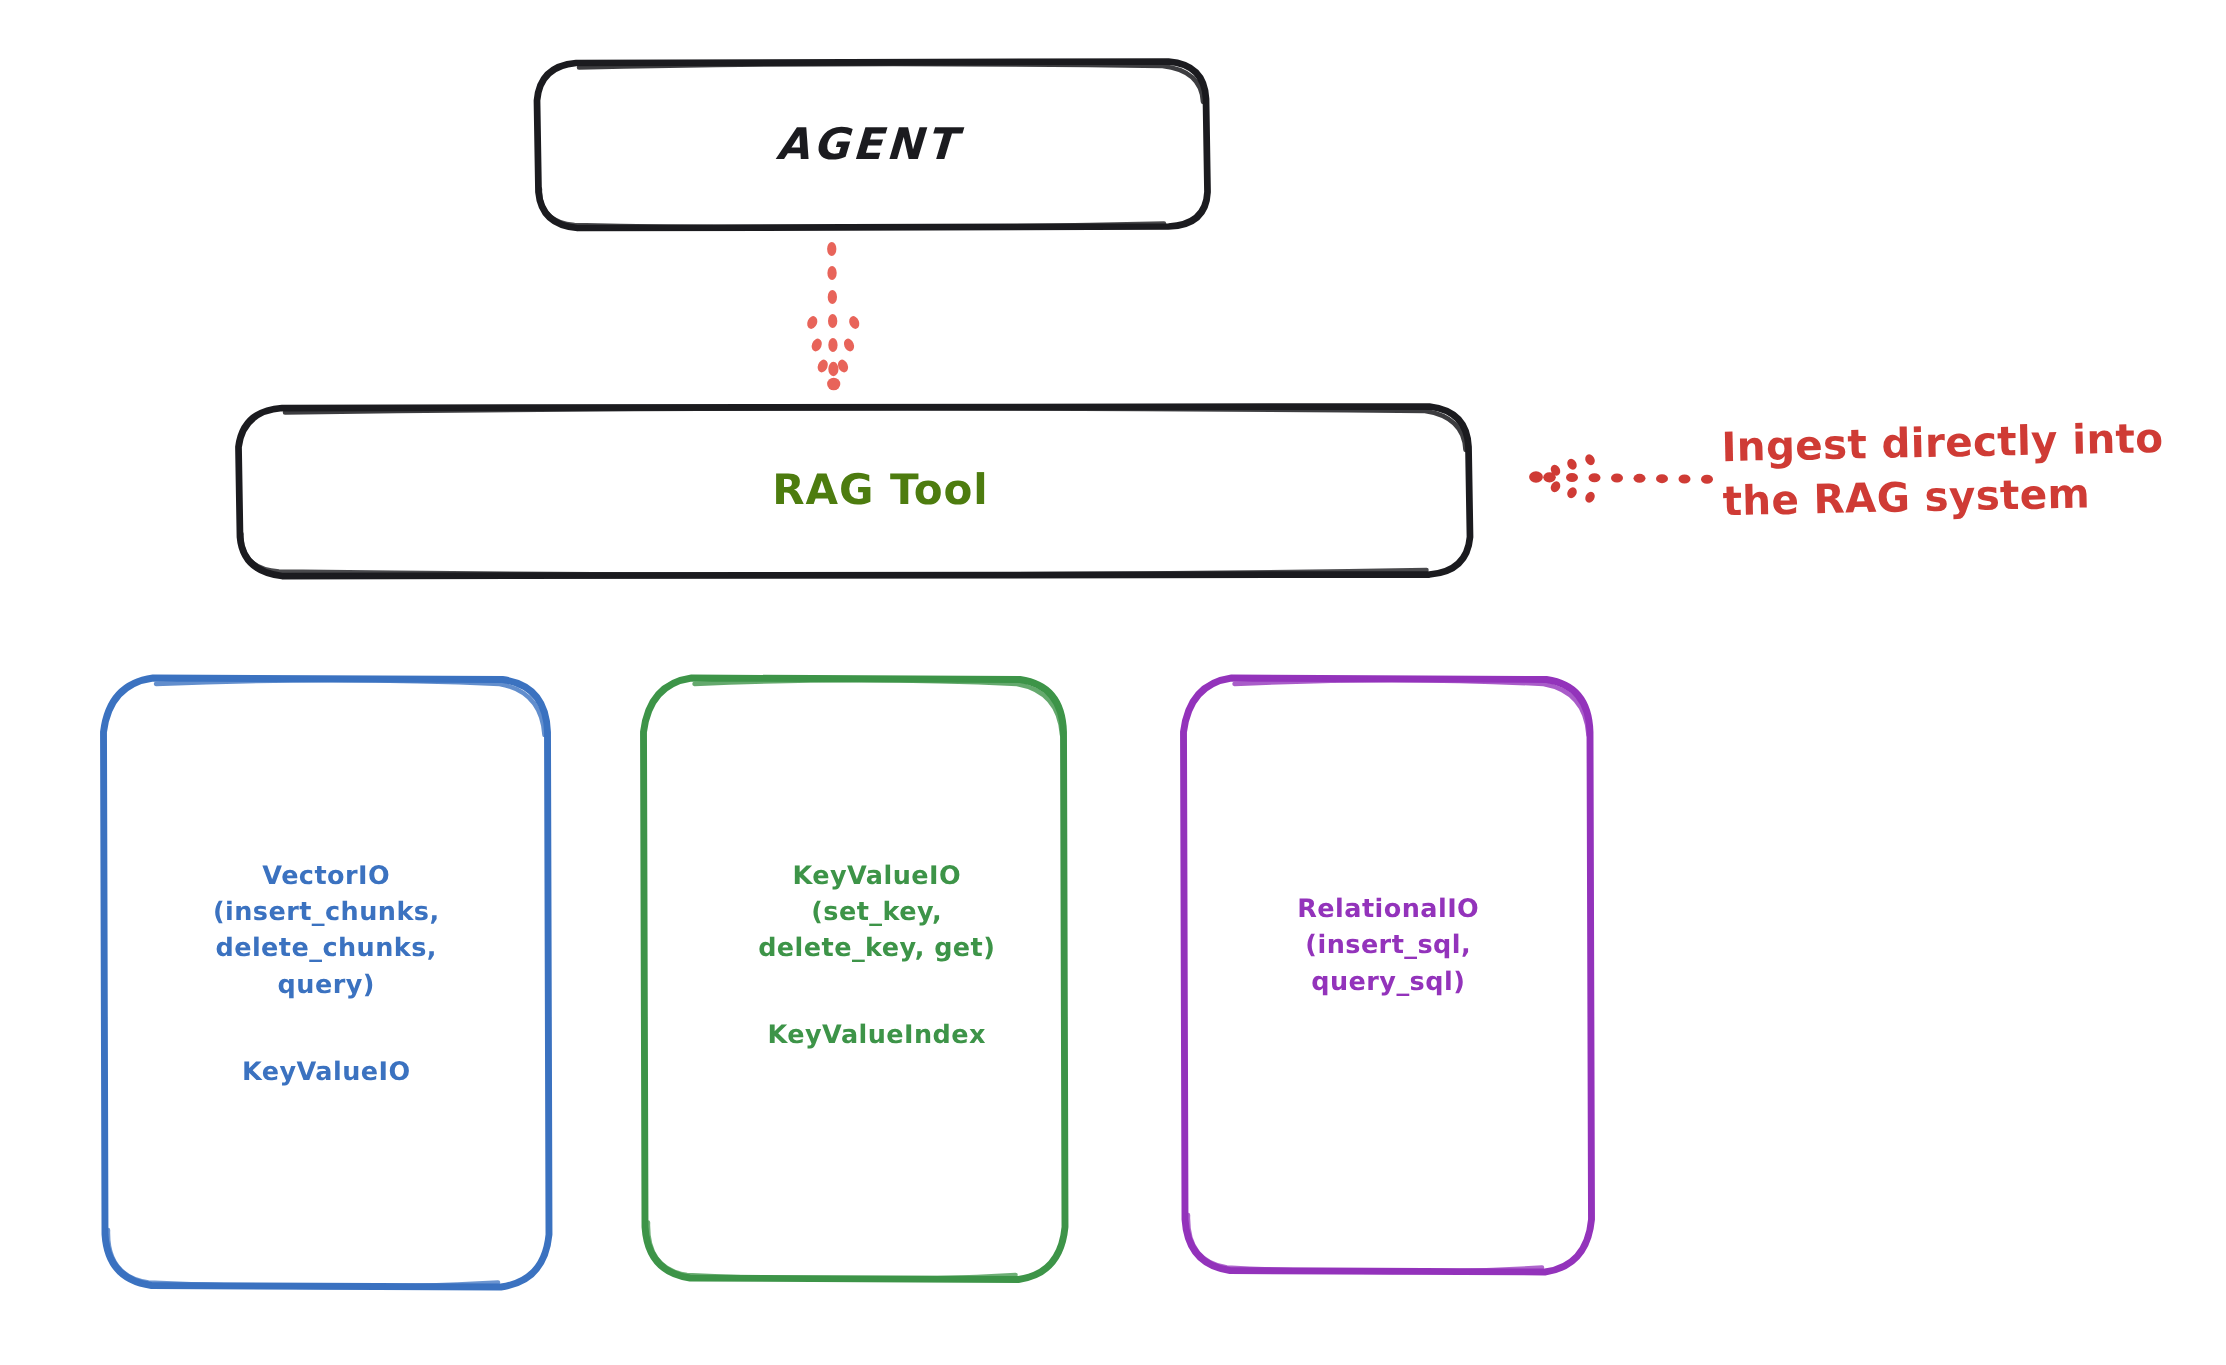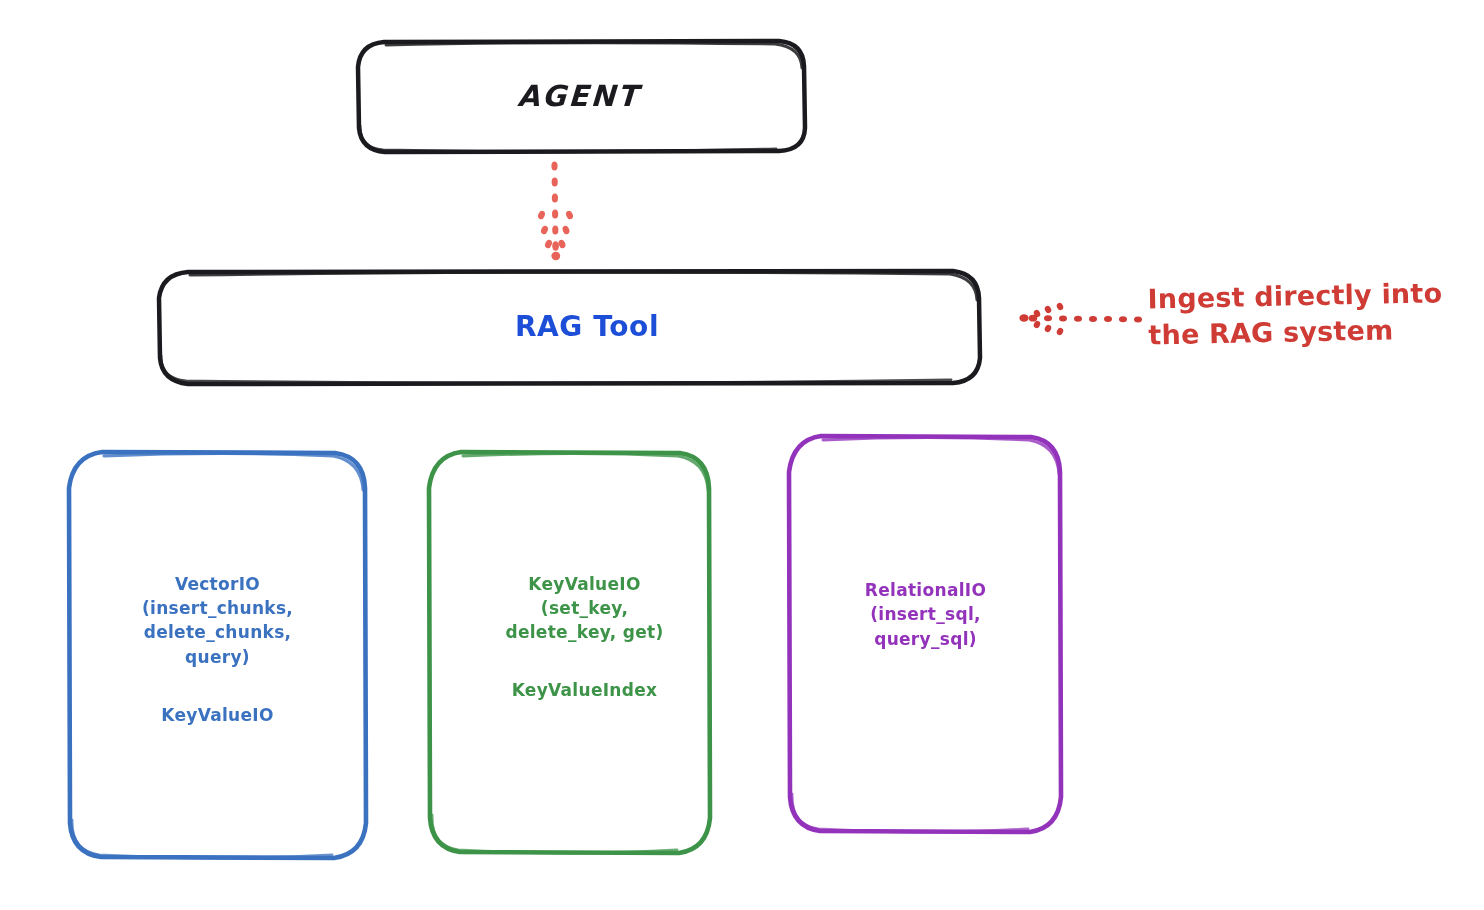--- a/index.html
+++ b/index.html
@@ -69,40 +69,40 @@
 
   #ragtool-node {
     left: 155px;
     top: 268px;
     width: 828px;
     height: 118px;
   }
   #ragtool-node .label {
     font-size: 28px;
     font-weight: 600;
-    color: #1d4ed8;
+    color: #4d7c0f;
     letter-spacing: 0.6px;
     margin-left: 36px;
   }
 
   #vectorio-node {
     left: 65px;
     top: 448px;
     width: 305px;
     height: 415px;
   }
   #keyvalueio-node {
     left: 425px;
     top: 448px;
     width: 290px;
     height: 410px;
   }
   #relationalio-node {
     left: 785px;
-    top: 432px;
+    top: 448px;
     width: 281px;
     height: 405px;
   }
 
   .leaf .label {
     font-size: 17px;
     font-weight: 600;
     line-height: 1.42;
     letter-spacing: 0.3px;
   }

